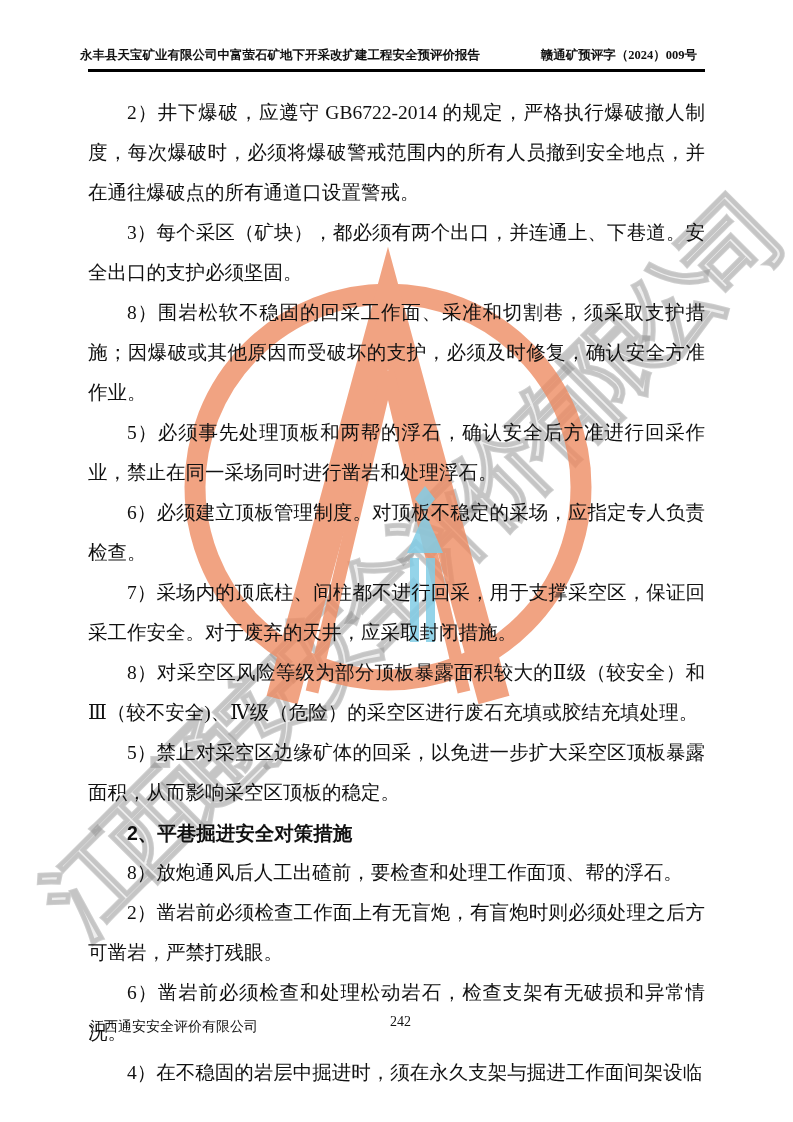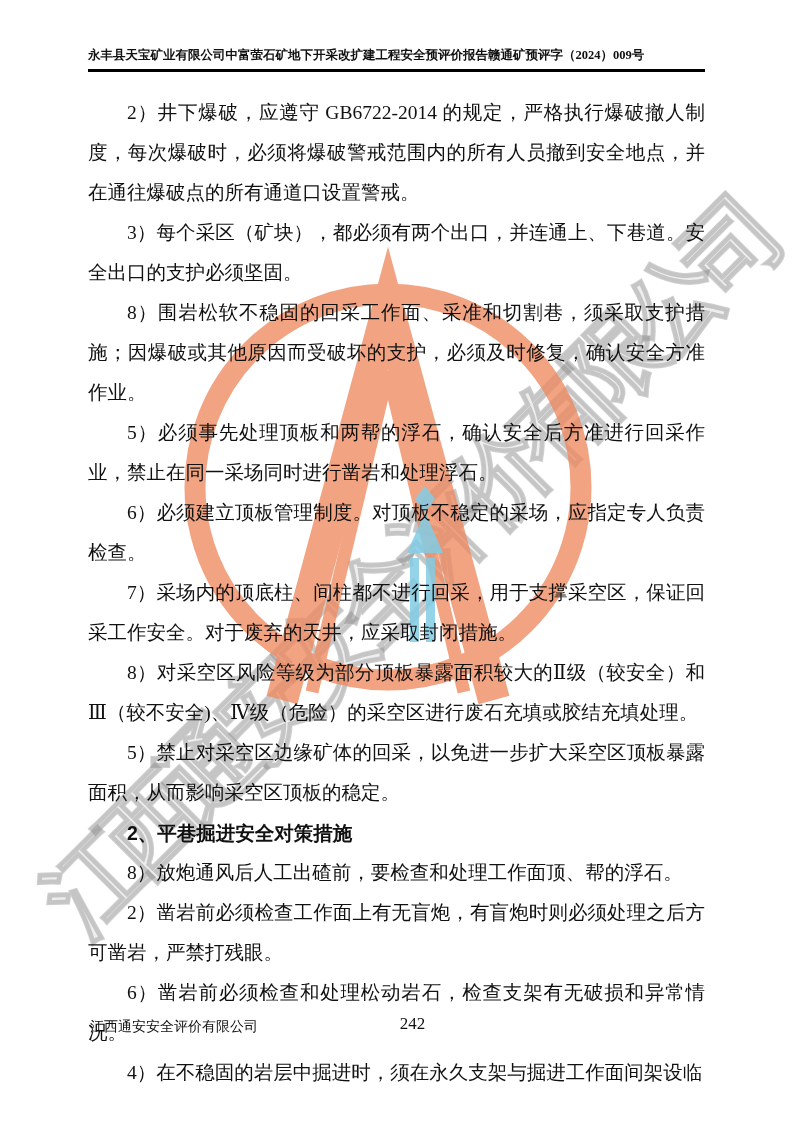--- a/index.html
+++ b/index.html
@@ -9,22 +9,23 @@
     height: 1122px;
     background: #ffffff;
     overflow: hidden;
     font-family: "Liberation Serif", "DejaVu Serif", serif;
     color: #111;
   }
 
   
   .header-row {
     position: absolute;
-    top: 47px; left: 88px; width: 617px;
+    top: 47px; left: 80px; width: 617px;
     display: flex;
+    justify-content: space-between;
     align-items: flex-end;
     font-size: 12.5px;
     font-weight: bold;
     white-space: nowrap;
     z-index: 3;
   }
   .header-rule {
     position: absolute;
     top: 69px; left: 88px; width: 617px;
     height: 2.5px;
@@ -51,23 +52,23 @@
   .footer {
     position: absolute;
     top: 1014px; left: 88px; width: 617px;
     z-index: 3;
   }
   .footer-company {
     position: absolute; left: 2px; top: 4px;
     font-size: 14px;
   }
   .footer-page {
-    position: absolute; left: 16px; top: 0; width: 100%;
+    position: absolute; left: 4px; top: 0; width: 100%;
     text-align: center;
-    font-size: 17px;
+    font-size: 14px;
   }
 
   
   .wm-layer {
     position: absolute; inset: 0;
     z-index: 1;
     pointer-events: none;
   }
   .wm-logo { position: absolute; left: 0; top: 0; }
   .wm-diagonal {

